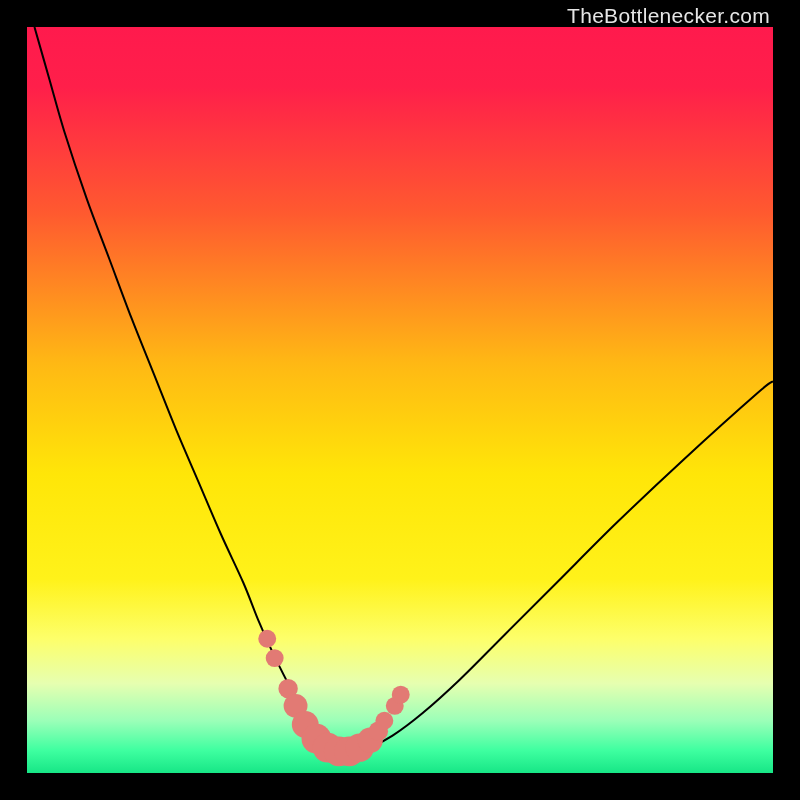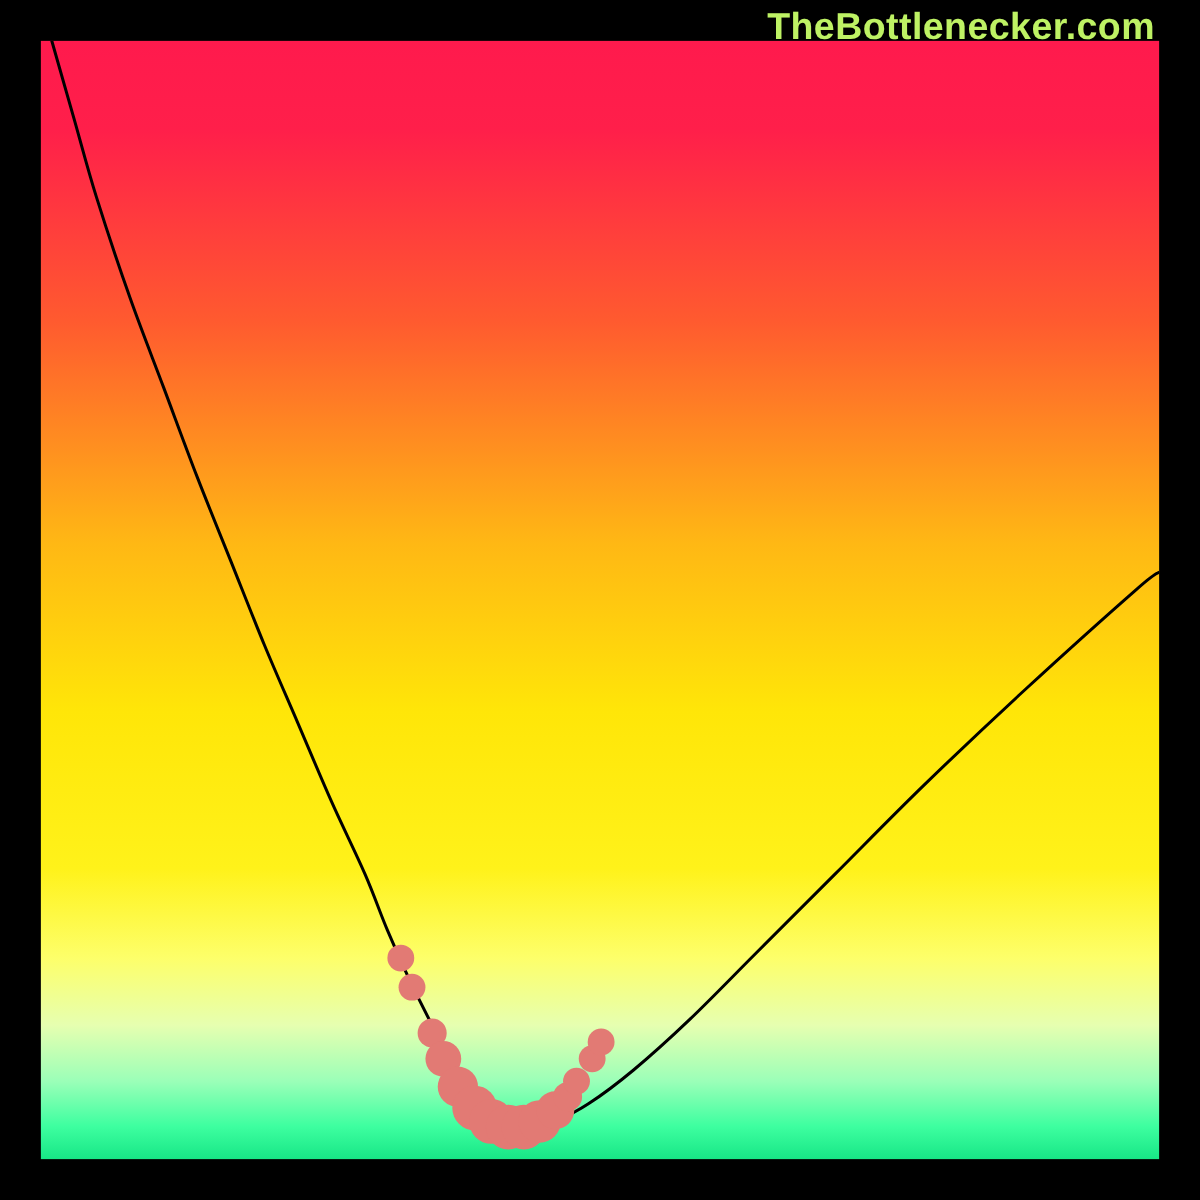--- a/index.html
+++ b/index.html
@@ -24,23 +24,23 @@
     top: 27px;
     left: 27px;
     width: 746px;
     height: 746px;
     overflow: hidden;
   }
   .watermark {
     position: absolute;
     top: 4px;
     right: 30px;
-    color: #bef264;
-    font-size: 25px;
-    font-weight: 700;
+    color: #e5e5e5;
+    font-size: 21px;
+    font-weight: 400;
     letter-spacing: 0.3px;
   }
   svg { display: block; }
 </style>
 </head>
 <body>
 
 <div class="frame">
   <div class="plot-area">
     <svg id="chart-svg" width="746" height="746" viewBox="0 0 746 746">

